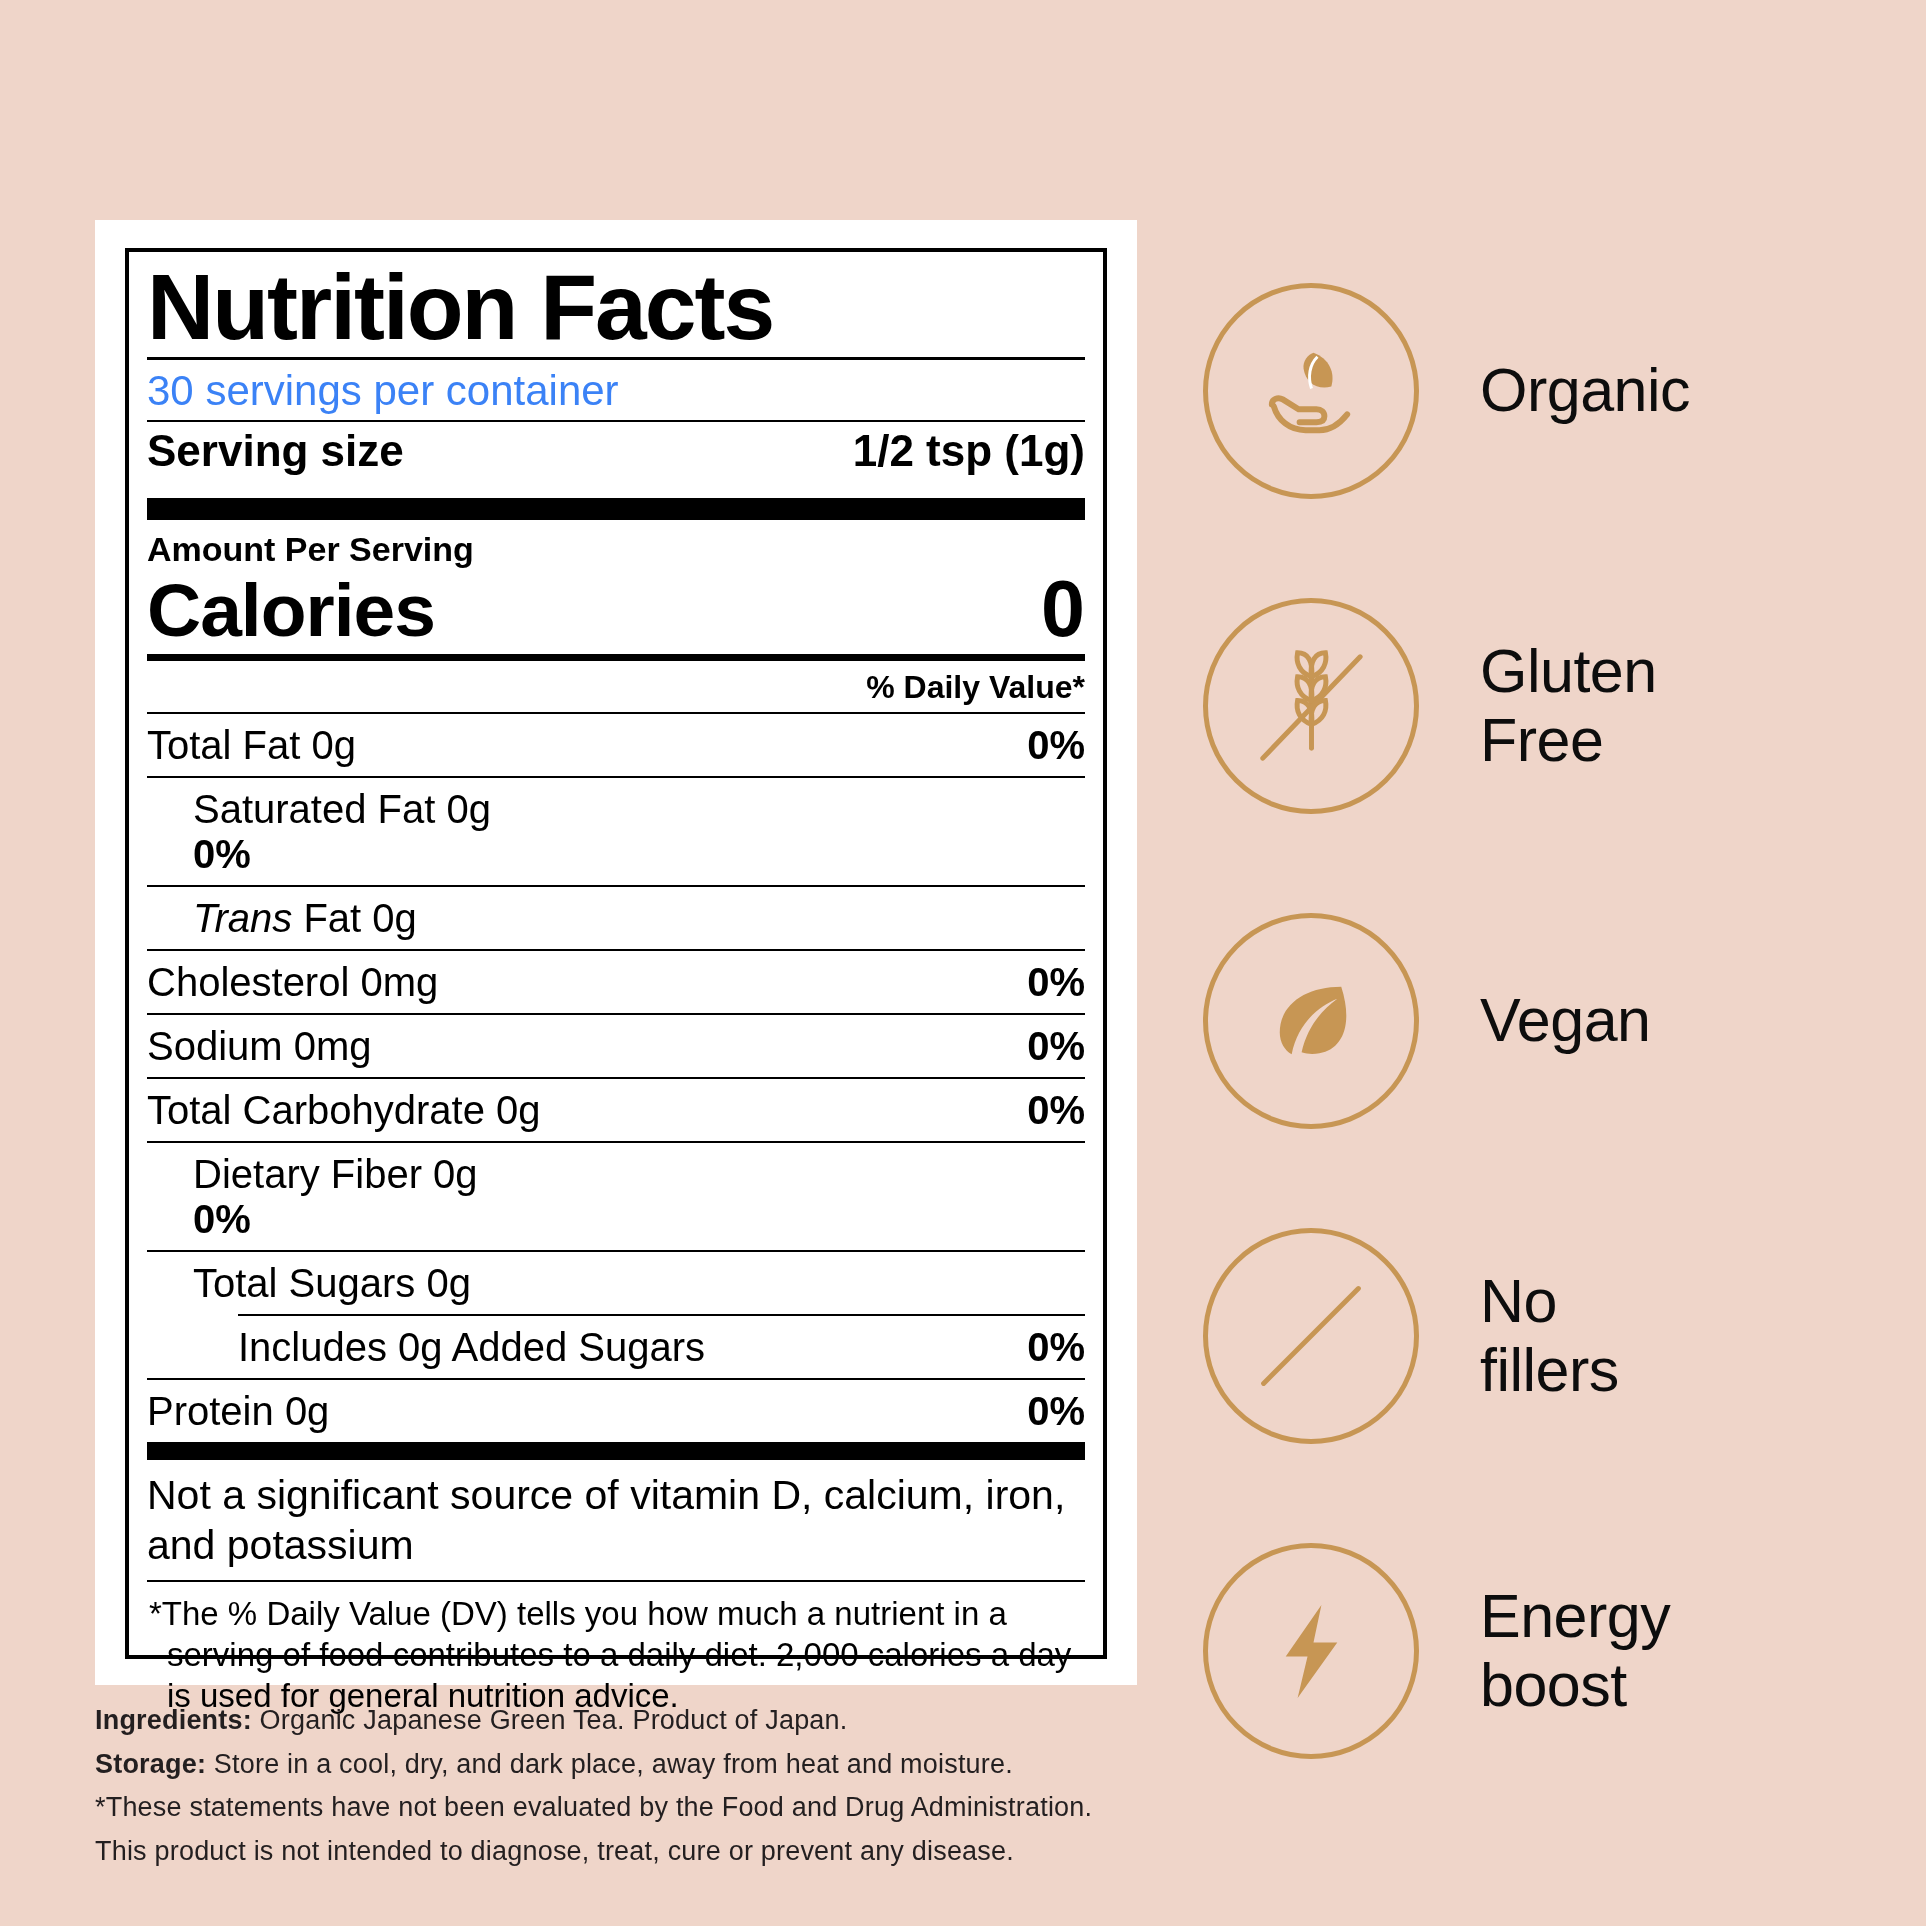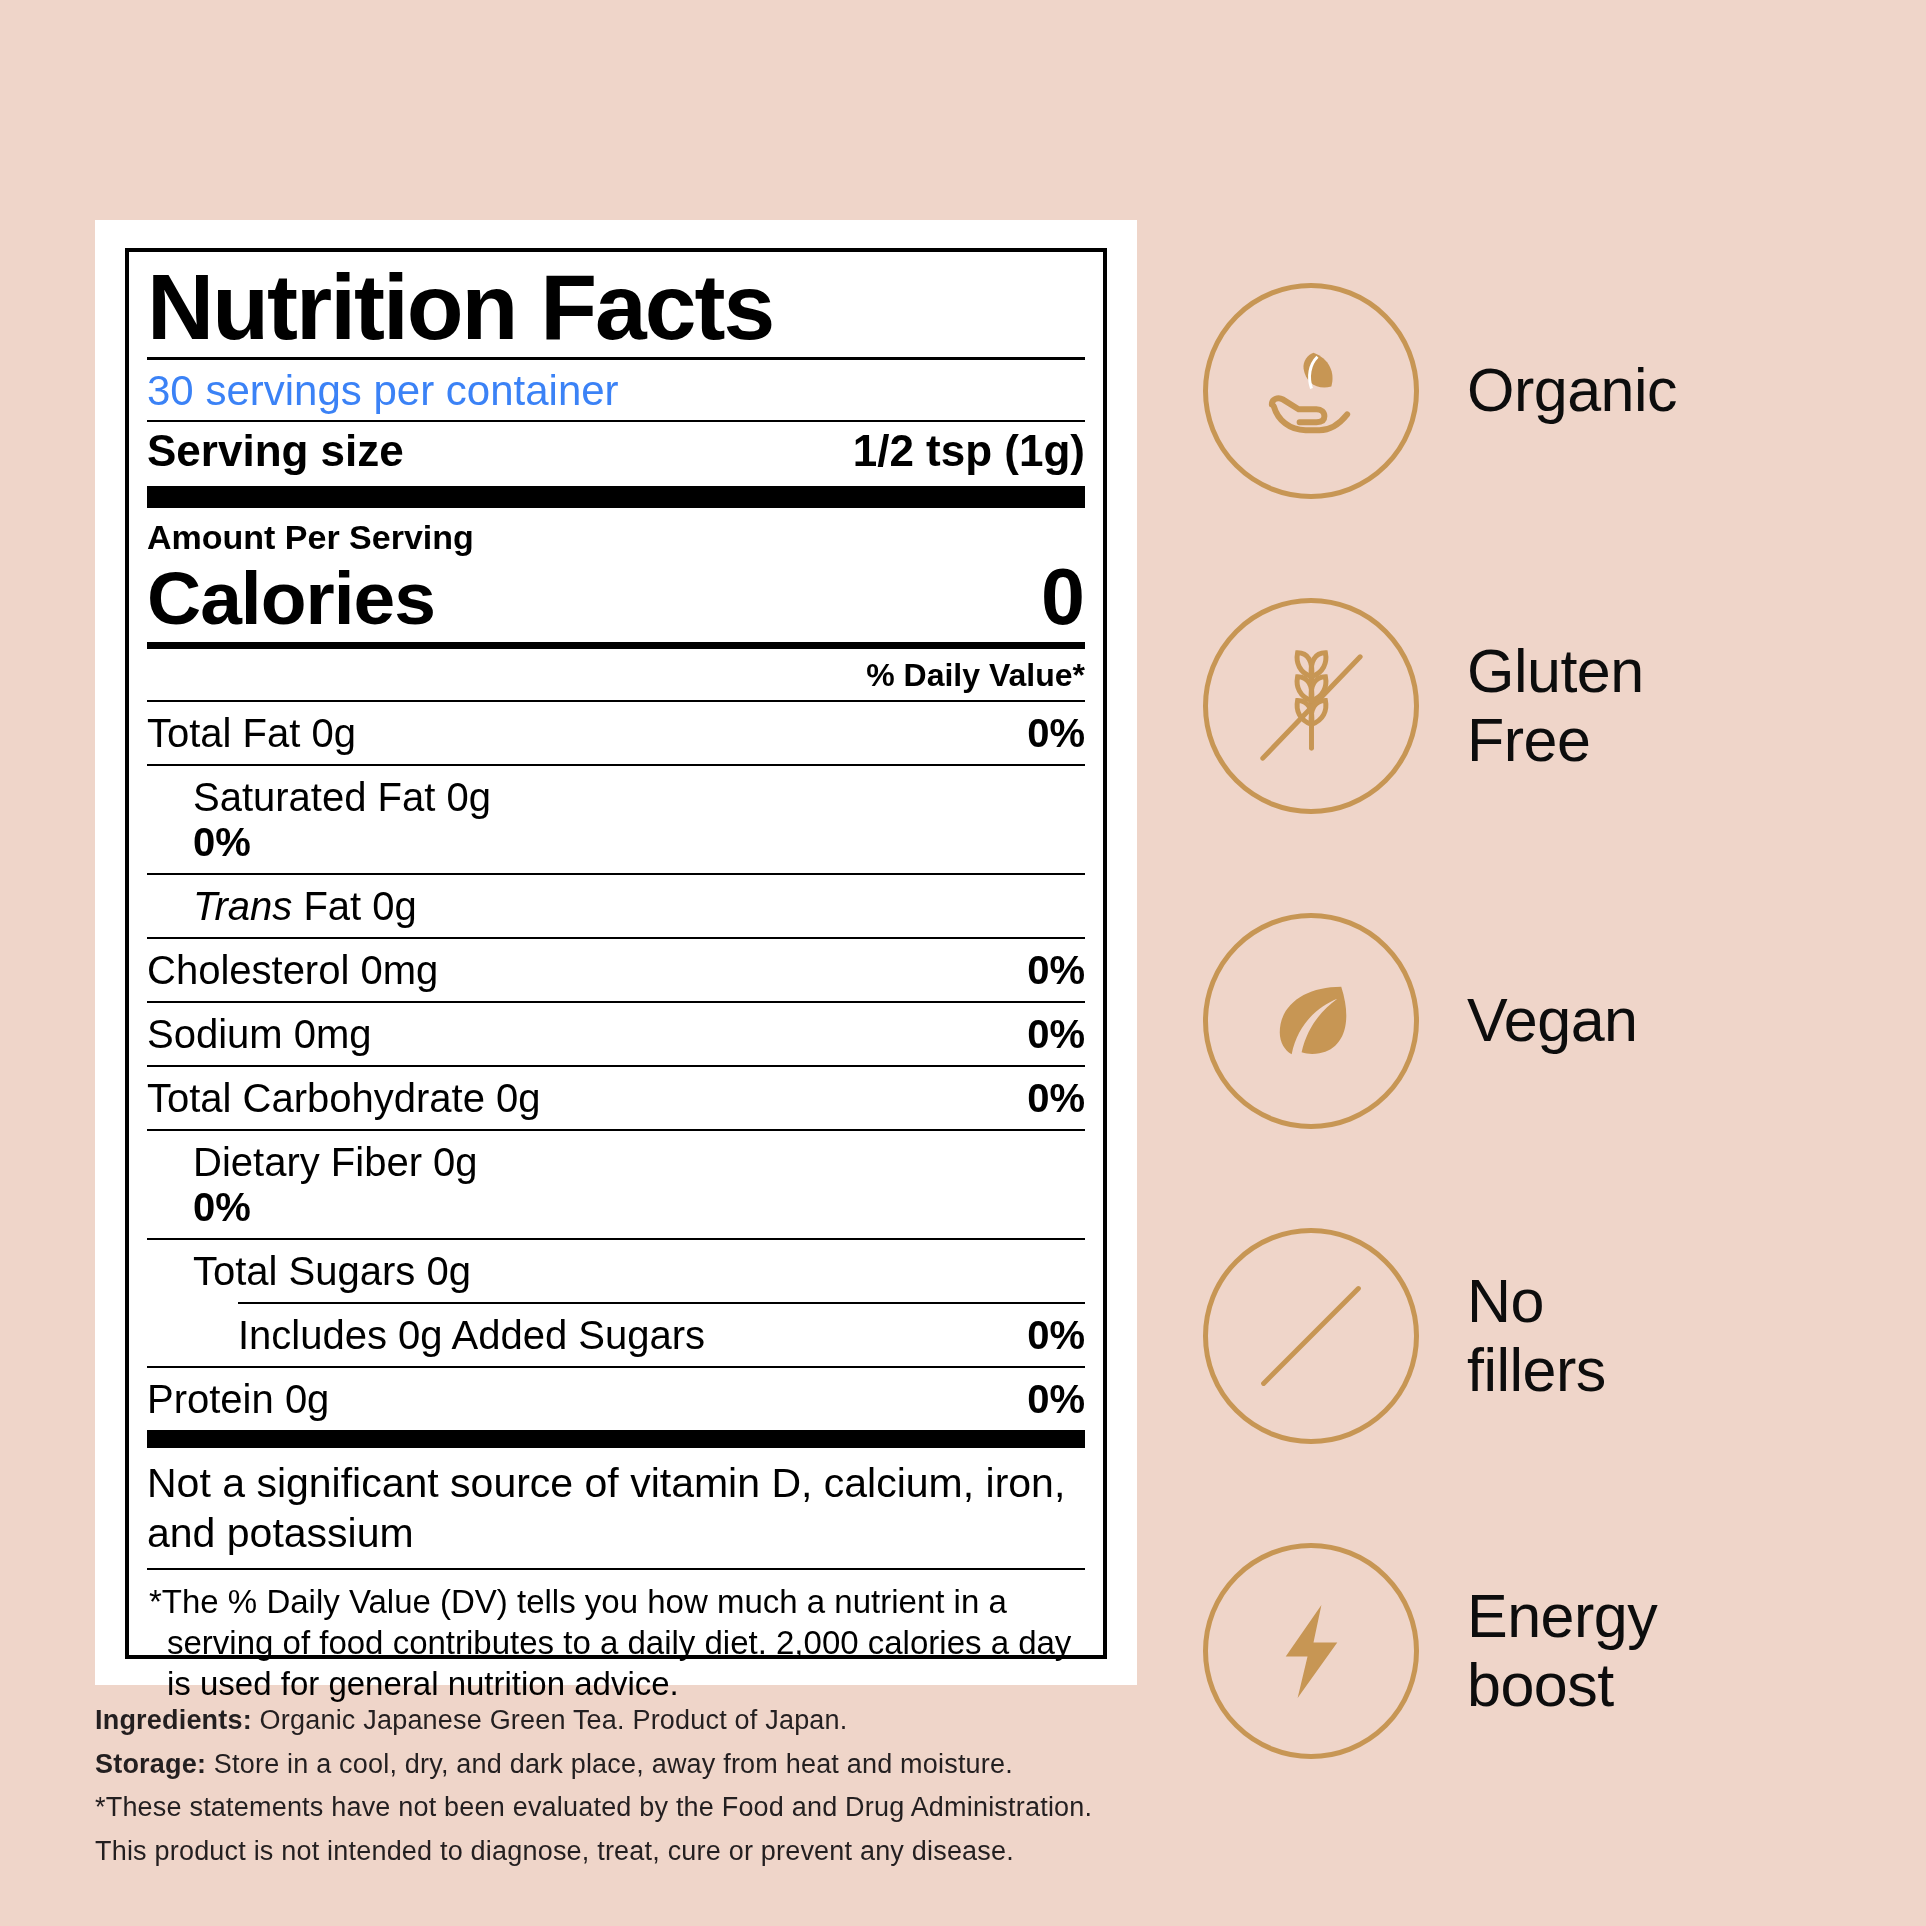--- a/index.html
+++ b/index.html
@@ -62,21 +62,21 @@
   }
   .row {
     display: flex;
     justify-content: space-between;
     align-items: baseline;
     color: #000;
   }
   .serving-size {
     font-size: 44px;
     font-weight: bold;
-    padding: 4px 0 10px 0;
+    padding: 4px 0 22px 0;
   }
   .amount-per {
     font-size: 34px;
     font-weight: bold;
     padding: 10px 0 0 0;
   }
   .calories-row {
     display: flex;
     justify-content: space-between;
     align-items: flex-end;
@@ -157,21 +157,21 @@
     width: 206px;
     height: 206px;
     border-radius: 50%;
     border: 5px solid #c79654;
     display: flex;
     align-items: center;
     justify-content: center;
     flex: 0 0 auto;
   }
   .badge-label {
-    margin-left: 48px;
+    margin-left: 61px;
     font-size: 61px;
     color: #0d0d0d;
     line-height: 1.12;
     letter-spacing: -0.5px;
   }
   .badge-label .l2 { display: block; }
 </style>
 </head>
 <body>
 

